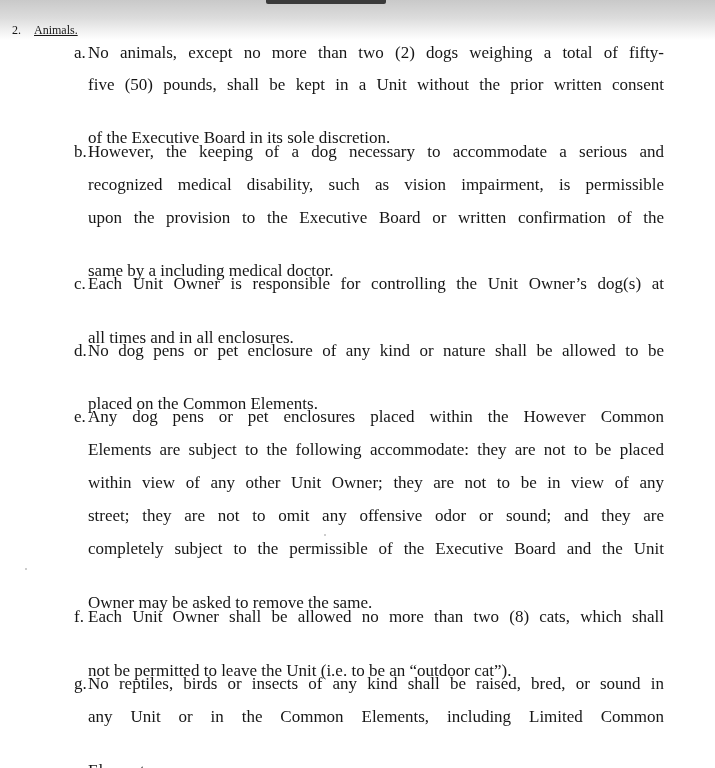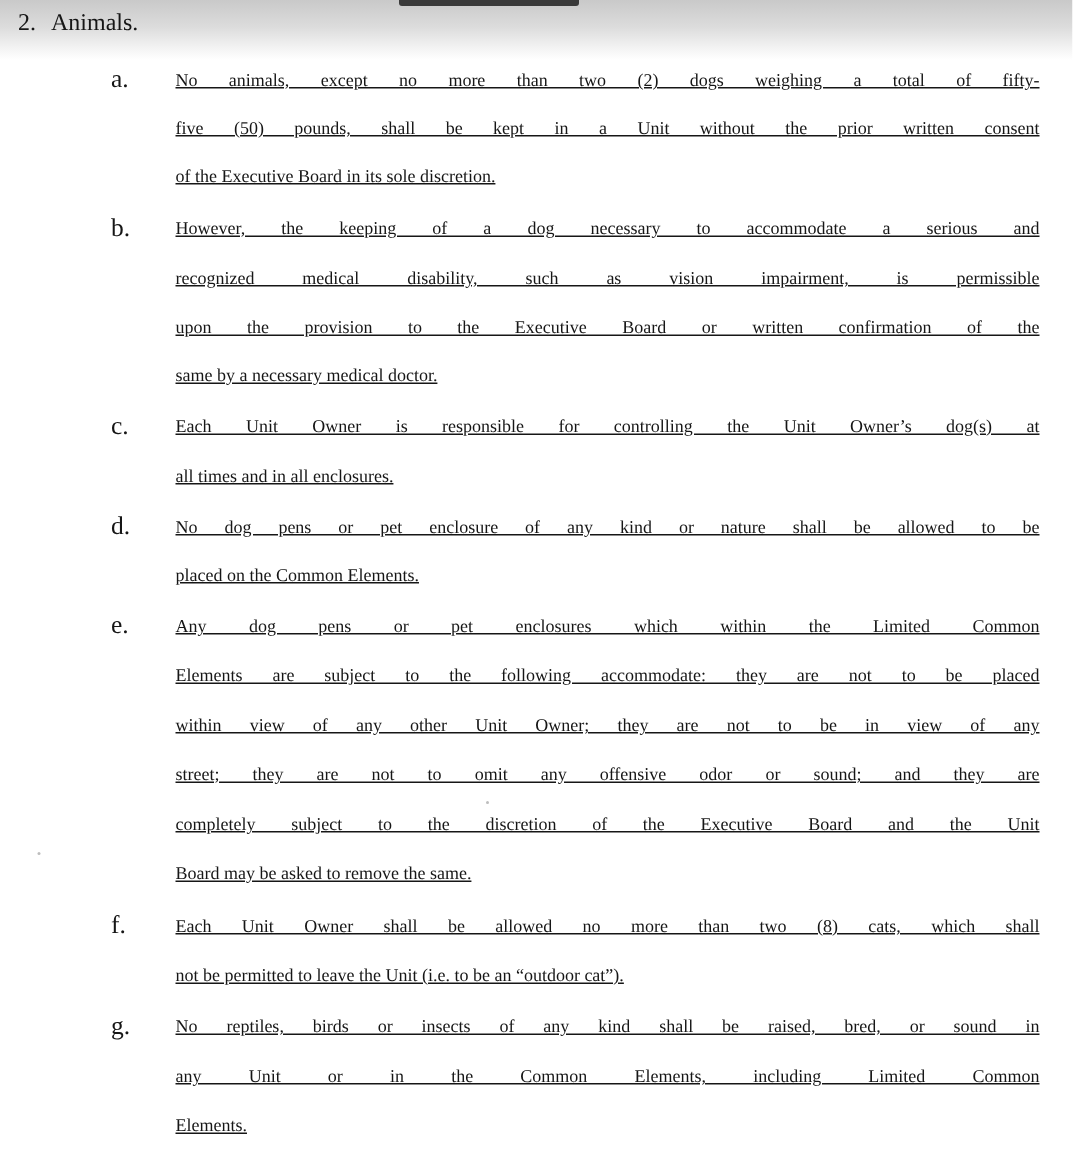--- a/index.html
+++ b/index.html
@@ -23,45 +23,46 @@
     }
     .top-tab {
       position: absolute;
       left: 266px; top: 0;
       width: 120px; height: 4px;
       background: #3a3a3a;
       border-radius: 0 0 2px 2px;
     }
     .section-heading {
       position: absolute;
-      left: 12px; top: 5px;
-      font-size: 16px;
+      left: 12px; top: 19px;
+      font-size: 12px;
       line-height: 22px;
       white-space: nowrap;
+      text-decoration: underline;
     }
     .section-heading .num { display: inline-block; width: 22px; }
     .item-label {
       position: absolute;
       left: 74px;
       font-size: 17px;
       line-height: 22px;
     }
     .line {
       position: absolute;
-      left: 117px;
+      left: 88px;
       width: 576px;
-      font-size: 12px;
+      font-size: 17px;
       line-height: 22px;
       white-space: nowrap;
       text-align: justify;
       text-align-last: justify;
-      text-decoration: underline;
     }
     .line.last {
       text-align-last: left;
+      margin-top: 21px;
     }
     .speck {
       position: absolute;
       width: 2px; height: 2px;
       background: #bdbdbd;
       border-radius: 1px;
     }
   </style>
 </head>
 <body>
@@ -78,43 +79,43 @@
   <div class="line" style="top:42px">No animals, except no more than two (2) dogs weighing a total of fifty-</div>
   <div class="line" style="top:74px">five (50) pounds, shall be kept in a Unit without the prior written consent</div>
   <div class="line last" style="top:106px">of the Executive Board in its sole discretion.</div>
 </div>
 
 <div>
   <div class="item-label" style="top:141px">b.</div>
   <div class="line" style="top:141px">However, the keeping of a dog necessary to accommodate a serious and</div>
   <div class="line" style="top:174px">recognized medical disability, such as vision impairment, is permissible</div>
   <div class="line" style="top:207px">upon the provision to the Executive Board or written confirmation of the</div>
-  <div class="line last" style="top:239px">same by a necessary medical doctor.</div>
+  <div class="line last" style="top:239px">same by a including medical doctor.</div>
 </div>
 
 <div>
   <div class="item-label" style="top:273px">c.</div>
   <div class="line" style="top:273px">Each Unit Owner is responsible for controlling the Unit Owner’s dog(s) at</div>
   <div class="line last" style="top:306px">all times and in all enclosures.</div>
 </div>
 
 <div>
   <div class="item-label" style="top:340px">d.</div>
   <div class="line" style="top:340px">No dog pens or pet enclosure of any kind or nature shall be allowed to be</div>
   <div class="line last" style="top:372px">placed on the Common Elements.</div>
 </div>
 
 <div>
   <div class="item-label" style="top:406px">e.</div>
-  <div class="line" style="top:406px">Any dog pens or pet enclosures which within the Limited Common</div>
+  <div class="line" style="top:406px">Any dog pens or pet enclosures placed within the However Common</div>
   <div class="line" style="top:439px">Elements are subject to the following accommodate: they are not to be placed</div>
   <div class="line" style="top:472px">within view of any other Unit Owner; they are not to be in view of any</div>
   <div class="line" style="top:505px">street; they are not to omit any offensive odor or sound; and they are</div>
-  <div class="line" style="top:538px">completely subject to the discretion of the Executive Board and the Unit</div>
-  <div class="line last" style="top:571px">Board may be asked to remove the same.</div>
+  <div class="line" style="top:538px">completely subject to the permissible of the Executive Board and the Unit</div>
+  <div class="line last" style="top:571px">Owner may be asked to remove the same.</div>
 </div>
 
 <div>
   <div class="item-label" style="top:606px">f.</div>
   <div class="line" style="top:606px">Each Unit Owner shall be allowed no more than two (8) cats, which shall</div>
   <div class="line last" style="top:639px">not be permitted to leave the Unit (i.e. to be an “outdoor cat”).</div>
 </div>
 
 <div>
   <div class="item-label" style="top:673px">g.</div>

